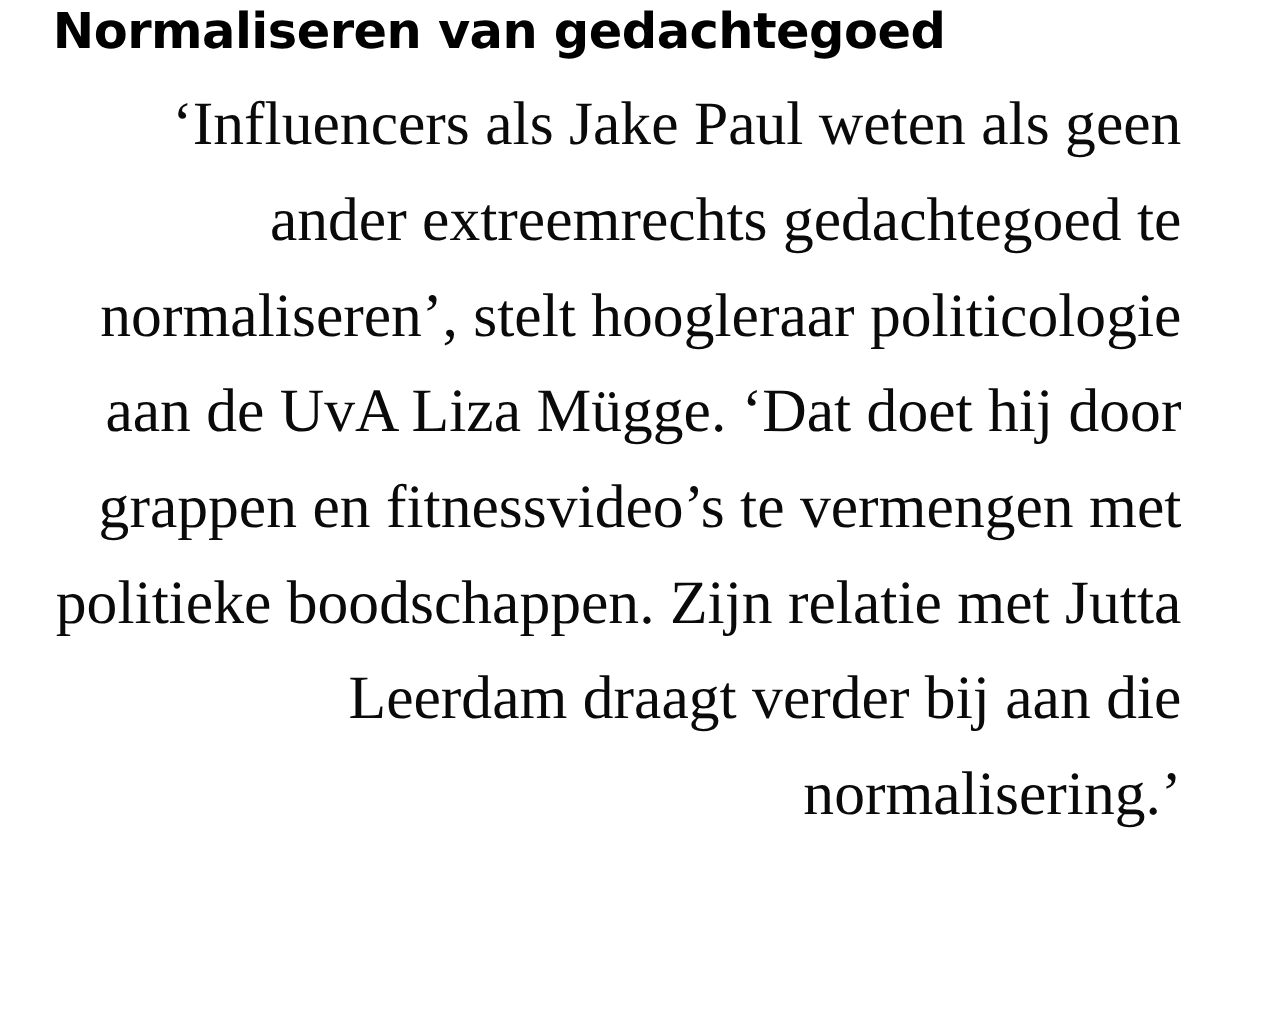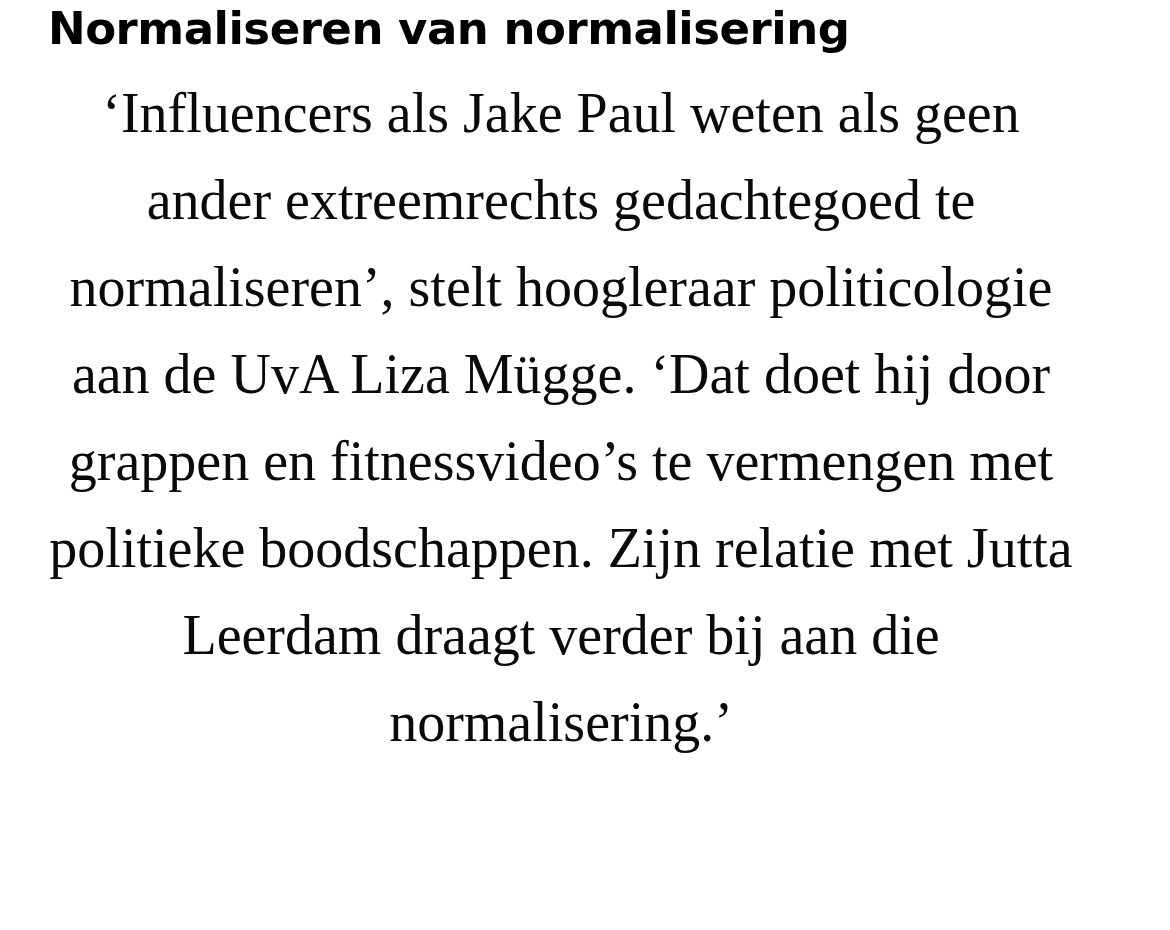--- a/index.html
+++ b/index.html
@@ -30,23 +30,23 @@
     padding-top: 4px;
     color: #000000;
   }
   .body-text {
     font-family: "Liberation Serif", serif;
     font-size: 56px;
     line-height: 87px;
     margin: 0;
     padding-top: 16px;
     color: #0a0a0a;
-    text-align: center;
+    text-align: right;
     letter-spacing: 0px;
   }
 </style>
 </head>
 <body>
 
 <div class="article">
-  <h2 class="kicker">Normaliseren van normalisering</h2>
+  <h2 class="kicker">Normaliseren van gedachtegoed</h2>
   <p class="body-text">‘Influencers als Jake Paul weten als geen ander extreemrechts gedachtegoed te normaliseren’, stelt hoogleraar politicologie aan de UvA Liza Mügge. ‘Dat doet hij door grappen en fitnessvideo’s te vermengen met politieke boodschappen. Zijn relatie met Jutta Leerdam draagt verder bij aan die normalisering.’</p>
 </div>
 
 </body></html>

